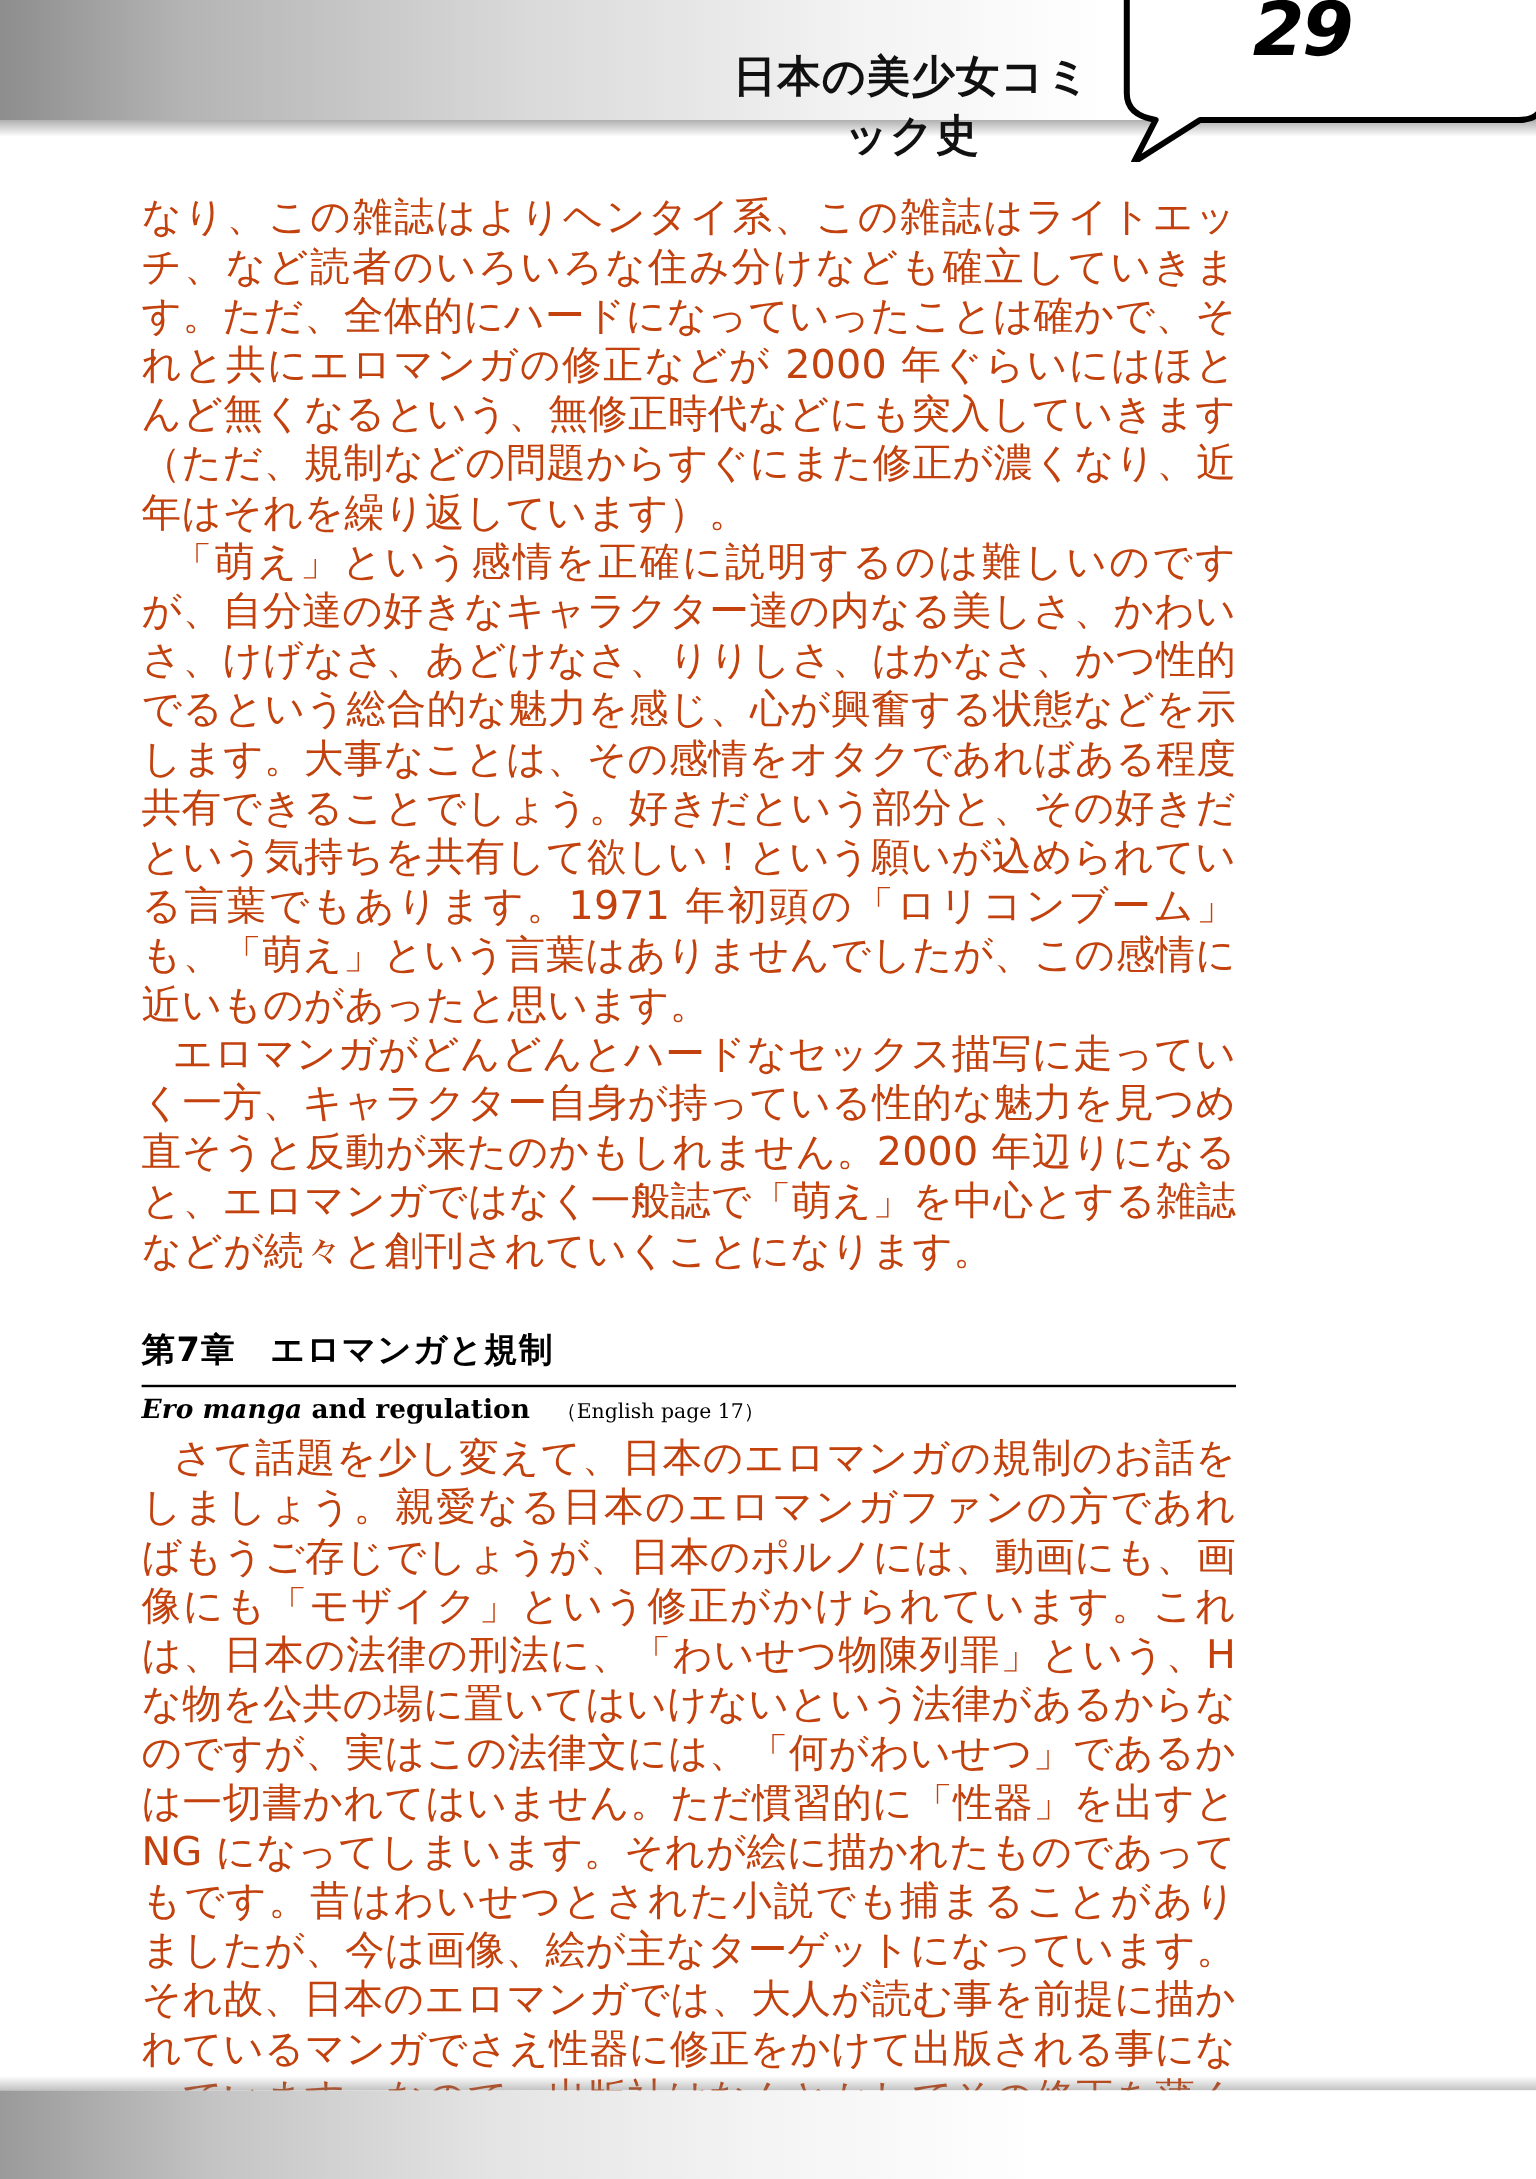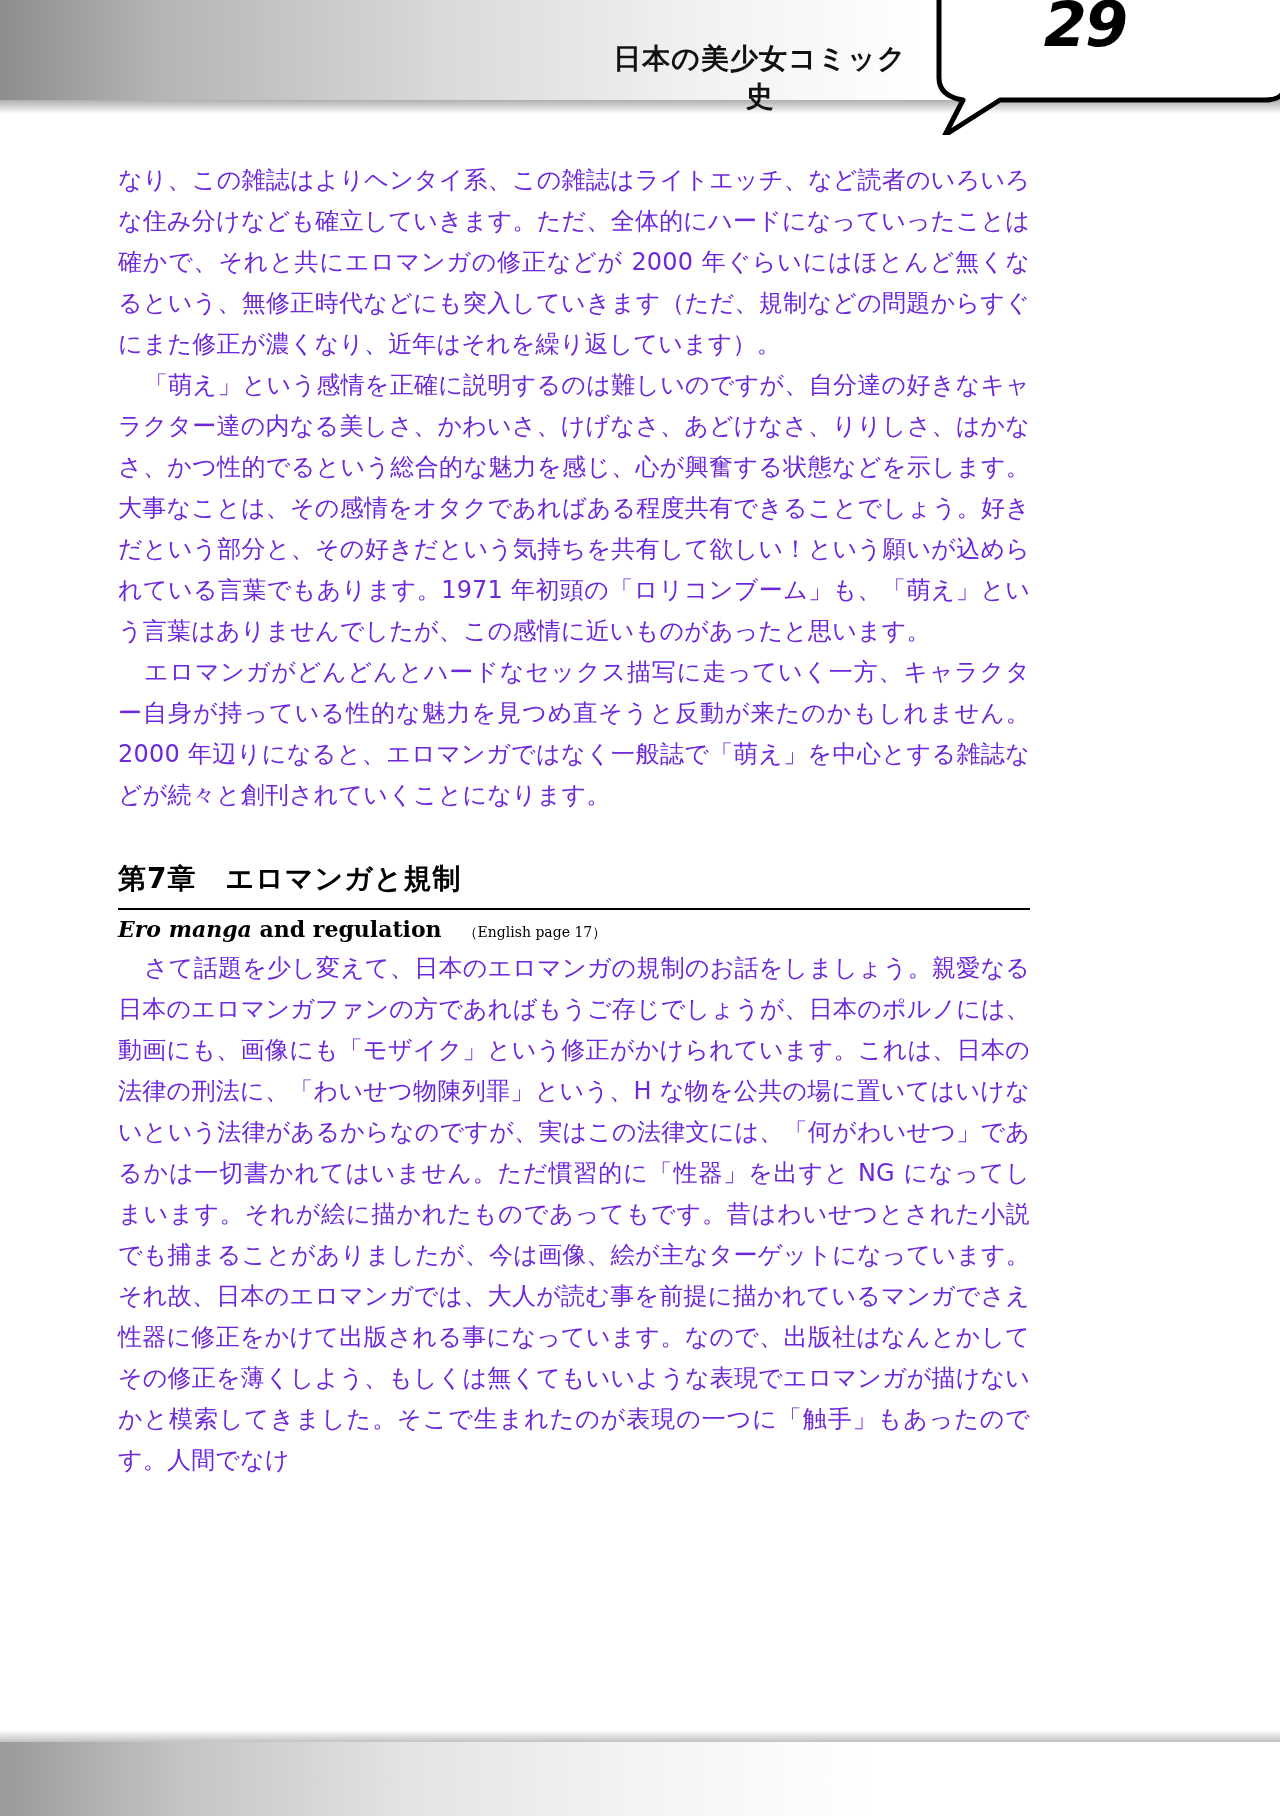--- a/index.html
+++ b/index.html
@@ -32,21 +32,21 @@
     height: 14px;
     background: linear-gradient(to bottom, rgba(110,110,110,0.55), rgba(255,255,255,0));
   }
   .header-title {
     position: absolute;
     top: 40px;
     left: 600px;
     width: 320px;
     text-align: center;
     font-family: "DejaVu Serif", "Liberation Serif", serif;
-    font-size: 28px;
+    font-size: 36px;
     font-weight: 700;
     color: #111111;
     letter-spacing: 1px;
   }
 
   
   .page-bubble {
     position: absolute;
     top: -40px;
     left: 925px;
@@ -73,23 +73,23 @@
   
   .content {
     position: absolute;
     top: 160px;
     left: 118px;
     width: 912px;
   }
   p.para {
     margin: 0;
     font-family: "DejaVu Sans", "Liberation Sans", sans-serif;
-    font-size: 24px;
+    font-size: 33px;
     line-height: 41px;
-    color: #6d28d9;
+    color: #c2410c;
     text-align: justify;
     text-justify: inter-character;
     letter-spacing: 0.2px;
   }
   p.indent {
     text-indent: 26px;
   }
 
   
   .chapter-block {
@@ -115,21 +115,21 @@
     font-size: 22px;
     color: #000000;
   }
   .chapter-sub .en-title {
     font-weight: 700;
   }
   .chapter-sub .en-title em {
     font-style: italic;
   }
   .chapter-sub .en-note {
-    font-size: 14px;
+    font-size: 17px;
     margin-left: 22px;
   }
 
   
   .footer-band {
     position: absolute;
     bottom: 0;
     left: 0;
     width: 1280px;
     height: 74px;

